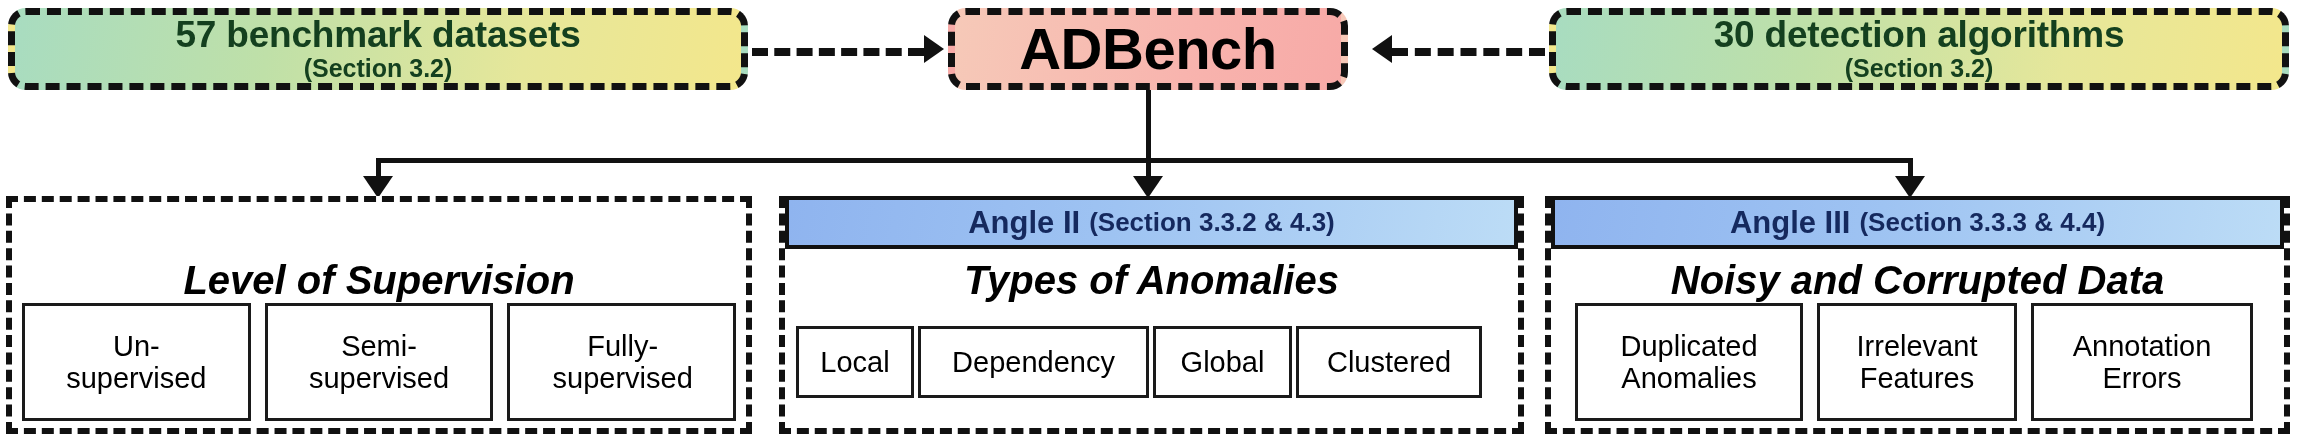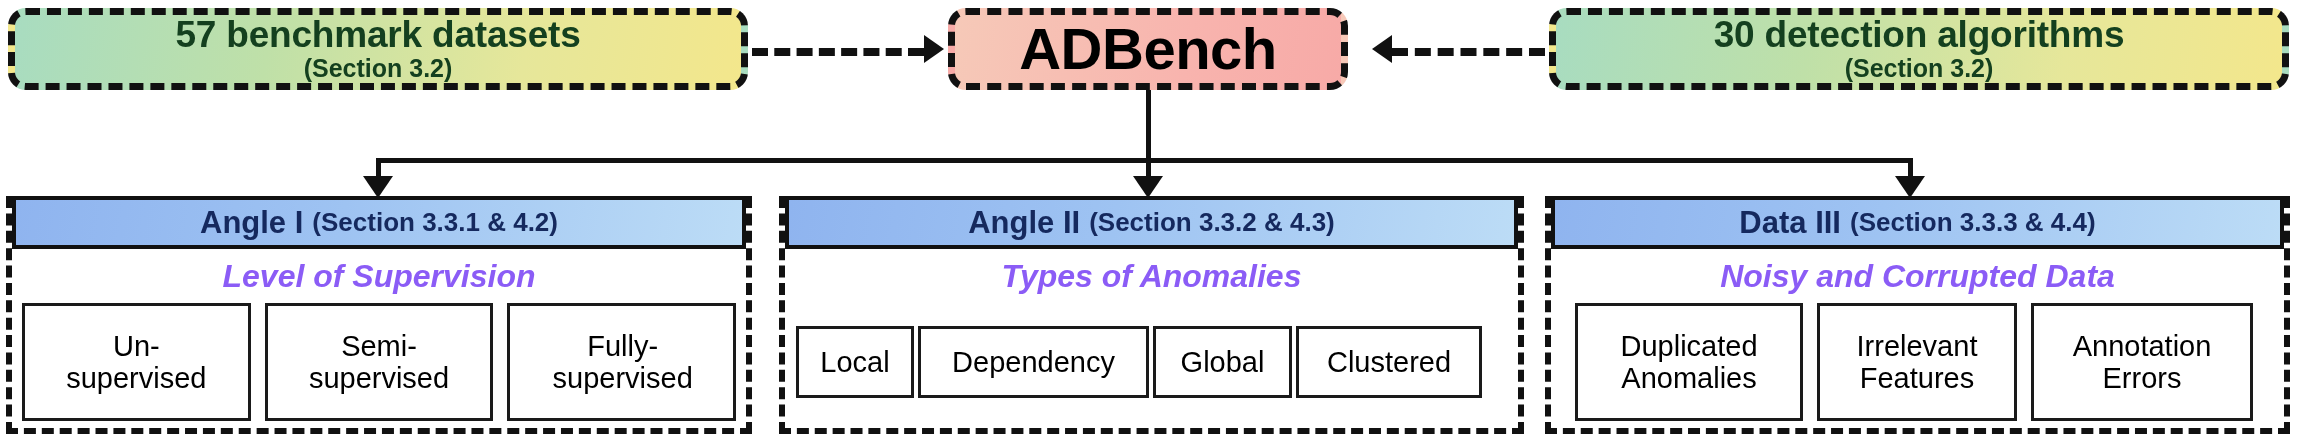--- a/index.html
+++ b/index.html
@@ -122,24 +122,24 @@
     letter-spacing: 0px;
   }
   .angle-section {
     font-size: 26px;
     font-weight: bold;
     margin-left: 9px;
   }
   .angle-subtitle {
     position: absolute;
     text-align: center;
-    font-size: 32px;
+    font-size: 40px;
     font-weight: bold;
     font-style: italic;
-    color: #8b5cf6;
+    color: #000000;
     white-space: nowrap;
   }
 
   
   .leaf-row {
     position: absolute;
     display: flex;
     align-items: stretch;
   }
   .leaf {
@@ -185,24 +185,20 @@
   <div class="vline" style="left:1146px; top:90px; height:72px;"></div>
   <div class="hline" style="left:378px; top:158px; width:1535px;"></div>
   <div class="vline" style="left:376px; top:158px; height:24px;"></div>
   <div class="vline" style="left:1146px; top:158px; height:24px;"></div>
   <div class="vline" style="left:1908px; top:158px; height:24px;"></div>
   <div class="arrow-down" style="left:363px; top:176px;"></div>
   <div class="arrow-down" style="left:1133px; top:176px;"></div>
   <div class="arrow-down" style="left:1895px; top:176px;"></div>
 
   <div class="angle-panel" style="left:6px; top:196px; width:746px; height:238px;"></div>
-  <div class="angle-header" style="left:12px; top:196px; width:734px; height:53px;">
-    <span class="angle-name">Angle I</span>
-    <span class="angle-section">(Section 3.3.1 &amp; 4.2)</span>
-  </div>
   <div class="angle-subtitle" style="left:12px; top:258px; width:734px;">Level of Supervision</div>
   <div class="leaf-row" style="left:22px; top:303px; width:714px; height:118px; gap:14px;">
     <div class="leaf" style="width:229px;">
       <span>Un-</span>
       <span>supervised</span>
     </div>
     <div class="leaf" style="width:229px;">
       <span>Semi-</span>
       <span>supervised</span>
     </div>
@@ -228,21 +224,21 @@
     <div class="leaf" style="width:139px;">
       <span>Global</span>
     </div>
     <div class="leaf" style="width:186px;">
       <span>Clustered</span>
     </div>
   </div>
 
   <div class="angle-panel" style="left:1545px; top:196px; width:745px; height:238px;"></div>
   <div class="angle-header" style="left:1551px; top:196px; width:733px; height:53px;">
-    <span class="angle-name">Data III</span>
+    <span class="angle-name">Angle III</span>
     <span class="angle-section">(Section 3.3.3 &amp; 4.4)</span>
   </div>
   <div class="angle-subtitle" style="left:1551px; top:258px; width:733px;">Noisy and Corrupted Data</div>
   <div class="leaf-row" style="left:1575px; top:303px; width:692px; height:118px; gap:14px;">
     <div class="leaf" style="width:228px;">
       <span>Duplicated</span>
       <span>Anomalies</span>
     </div>
     <div class="leaf" style="width:200px;">
       <span>Irrelevant</span>

